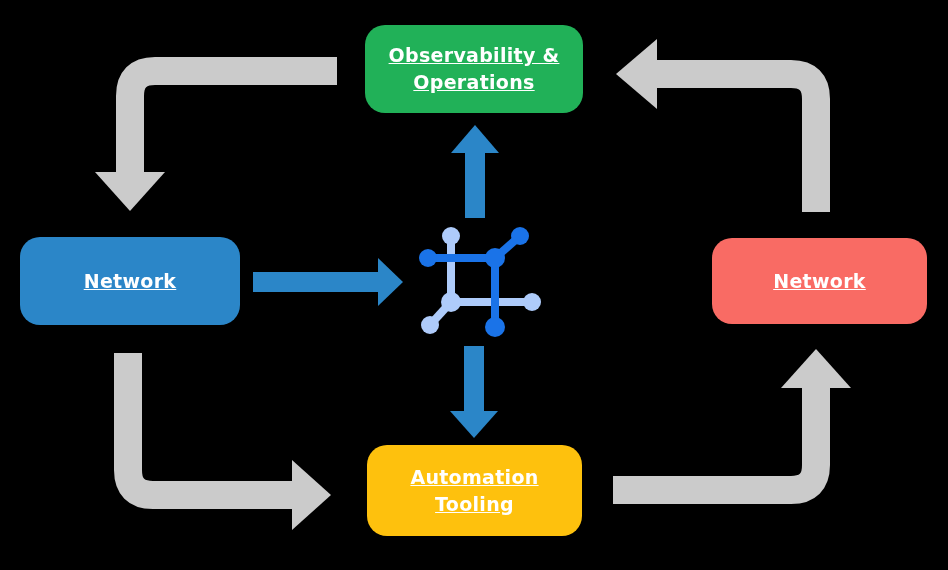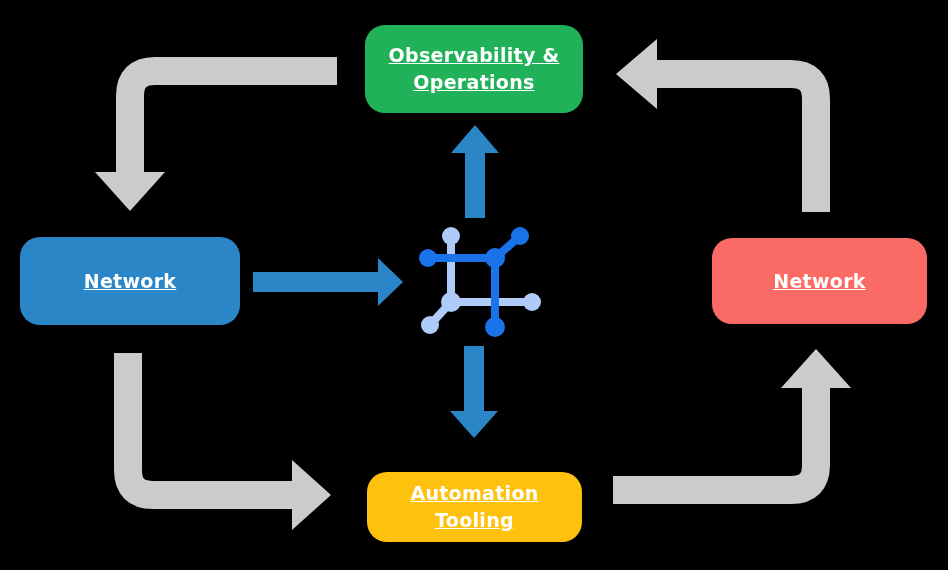--- a/index.html
+++ b/index.html
@@ -33,21 +33,21 @@
     color: var(--text, #fff);
     font-size: 19px;
     font-weight: 600;
     letter-spacing: 0.3px;
     line-height: 27px;
     text-decoration: underline;
   }
   .node-observability { left: 365px; top: 25px;  width: 218px; height: 88px; background: var(--green); }
   .node-operations    { left: 20px;  top: 237px; width: 220px; height: 88px; background: var(--blue); }
   .node-infrastructure{ left: 712px; top: 238px; width: 215px; height: 86px; background: var(--red); }
-  .node-automation    { left: 367px; top: 472px; width: 215px; height: 70px; background: var(--yellow); }
+  .node-automation    { left: 367px; top: 445px; width: 215px; height: 91px; background: var(--yellow); }
   
   .gray-bar  { fill: none; stroke: var(--arrow-gray); stroke-width: 28px; }
   .gray-head { fill: var(--arrow-gray); }
   .blue-bar  { fill: none; stroke: var(--blue); stroke-width: 20px; }
   .blue-head { fill: var(--blue); }
   .hub-light-line { fill: none; stroke: var(--hub-light); stroke-width: 8px; }
   .hub-light-dot  { fill: var(--hub-light); }
   .hub-dark-line  { fill: none; stroke: var(--hub-dark); stroke-width: 8px; }
   .hub-dark-dot   { fill: var(--hub-dark); }
 </style>

